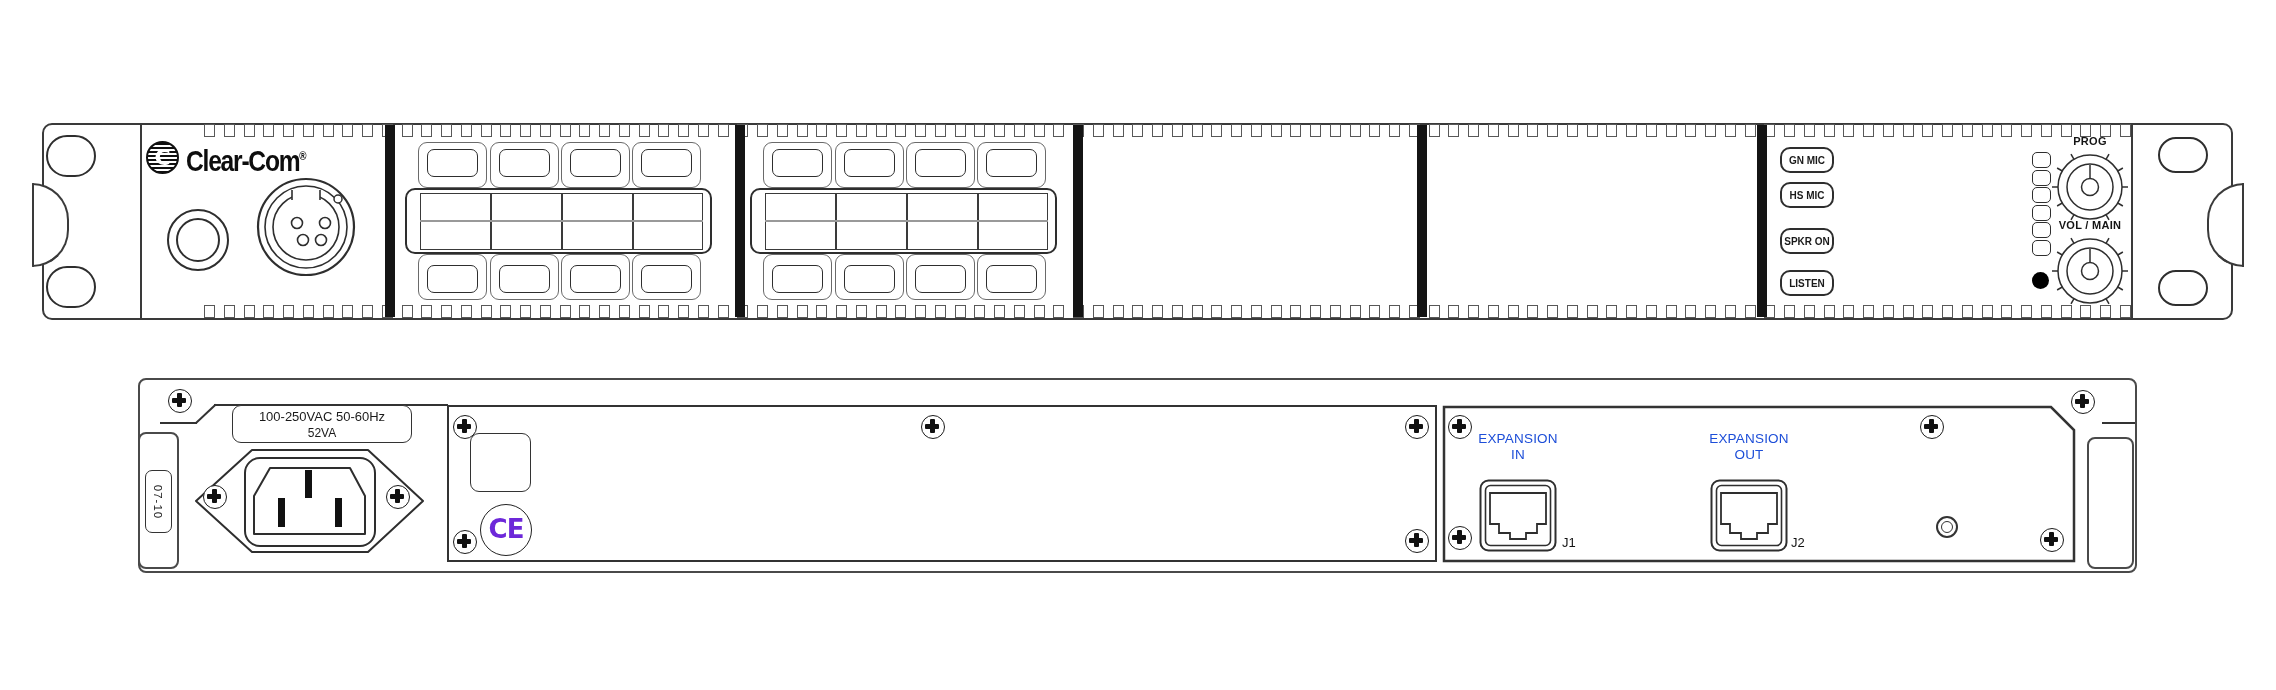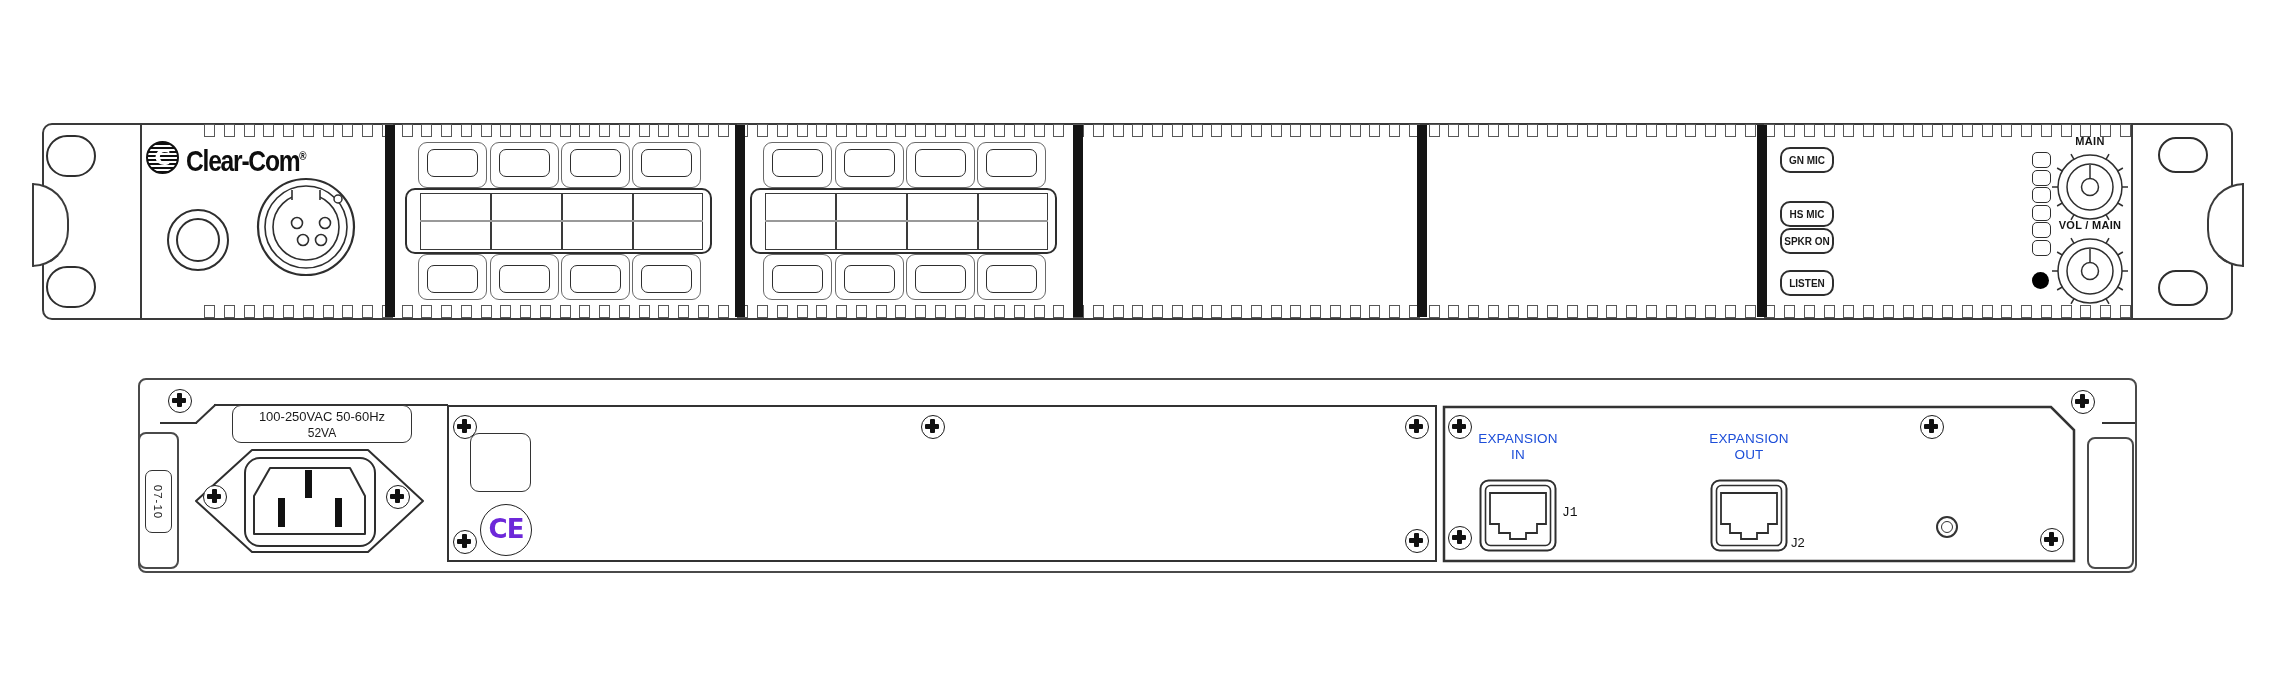--- a/index.html
+++ b/index.html
@@ -368,35 +368,35 @@
       <span class="keyface"></span>
     </div>
   <div class="abs cap bot" style="left:906px;top:254px;">
       <span class="keyface"></span>
     </div>
   <div class="abs cap bot" style="left:977px;top:254px;">
       <span class="keyface"></span>
     </div>
 
   <div class="abs mon-btn" style="left:1780px;top:147px;">GN MIC</div>
-  <div class="abs mon-btn" style="left:1780px;top:201px;">HS MIC</div>
+  <div class="abs mon-btn" style="left:1780px;top:182px;">HS MIC</div>
   <div class="abs mon-btn" style="left:1780px;top:228px;">SPKR ON</div>
   <div class="abs mon-btn" style="left:1780px;top:270px;">LISTEN</div>
 
   <div class="abs" style="left:2032px;top:152px;width:19px;display:flex;flex-direction:column;gap:1.6px;">
       <span class="led"></span>
       <span class="led"></span>
       <span class="led"></span>
       <span class="led"></span>
       <span class="led"></span>
       <span class="led"></span>
     </div>
   <div class="abs circ" style="left:2032px;top:272px;width:17px;height:17px;background:#000;"></div>
 
-  <div class="abs knob-label" style="left:2040px;top:135px;width:100px;">MAIN</div>
+  <div class="abs knob-label" style="left:2040px;top:135px;width:100px;">PROG</div>
   <svg class="abs" style="left:2050px;top:147px;" width="80" height="80" viewBox="0 0 80 80">
     <g stroke="#2e2e2e" stroke-width="1.5" fill="none">
       <circle cx="40" cy="40" r="32"></circle>
         <circle cx="40" cy="40" r="23"></circle>
         <circle cx="40" cy="40" r="8.5"></circle>
       <line x1="40" y1="18" x2="40" y2="31.5"></line>
       <line x1="56" y1="12.3" x2="59" y2="7.1"></line>
         <line x1="67.7" y1="24" x2="72.9" y2="21"></line>
       <line x1="72" y1="40" x2="78" y2="40"></line>
         <line x1="67.7" y1="56" x2="72.9" y2="59"></line>
@@ -469,21 +469,21 @@
 
   <div class="abs exp-label" style="left:1468px;top:431px;width:100px;">
     <div>EXPANSION</div>
     <div>IN</div>
   </div>
   <svg class="abs" style="left:1479px;top:479px;" width="78" height="73" viewBox="0 0 78 73">
     <rect x="1.5" y="1.5" width="75" height="70" rx="8" fill="#fff" stroke="#2e2e2e" stroke-width="2"></rect>
     <rect x="6.5" y="6.5" width="65" height="60" rx="5" fill="#fff" stroke="#2e2e2e" stroke-width="1.6"></rect>
     <path d="M11,14 H67 V45 H58 V54 H47 V60 H31 V54 H20 V45 H11 Z" fill="#fff" stroke="#2e2e2e" stroke-width="1.8" stroke-linejoin="miter"></path>
   </svg>
-  <div class="abs jack-label" style="left:1562px;top:505px;font-family:Liberation Mono, monospace;">J1</div>
+  <div class="abs jack-label" style="left:1562px;top:535px;">J1</div>
 
   <div class="abs exp-label" style="left:1699px;top:431px;width:100px;">
     <div>EXPANSION</div>
     <div>OUT</div>
   </div>
   <svg class="abs" style="left:1710px;top:479px;" width="78" height="73" viewBox="0 0 78 73">
     <rect x="1.5" y="1.5" width="75" height="70" rx="8" fill="#fff" stroke="#2e2e2e" stroke-width="2"></rect>
     <rect x="6.5" y="6.5" width="65" height="60" rx="5" fill="#fff" stroke="#2e2e2e" stroke-width="1.6"></rect>
     <path d="M11,14 H67 V45 H58 V54 H47 V60 H31 V54 H20 V45 H11 Z" fill="#fff" stroke="#2e2e2e" stroke-width="1.8" stroke-linejoin="miter"></path>
   </svg>

